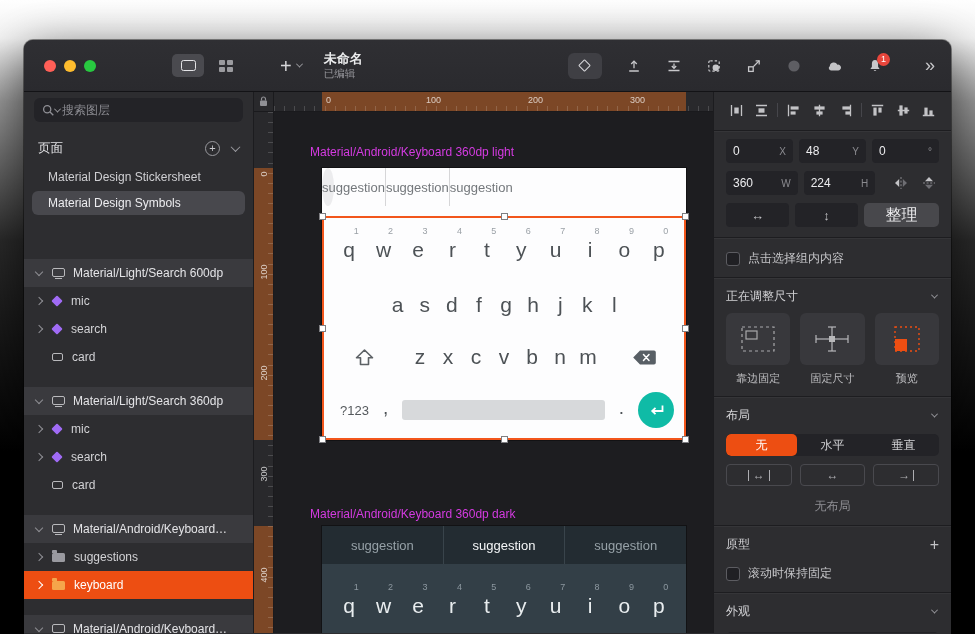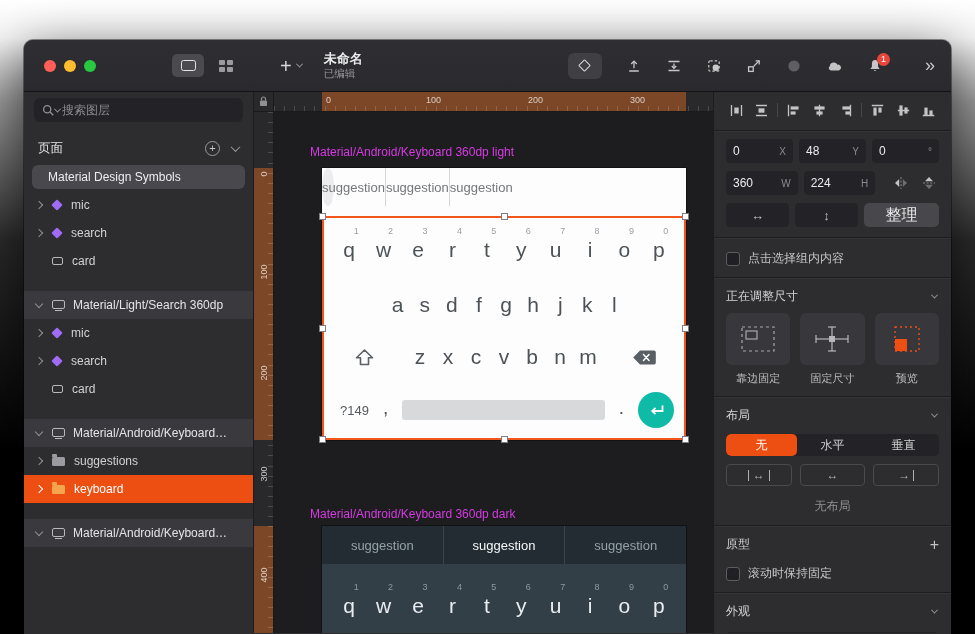--- a/index.html
+++ b/index.html
@@ -266,25 +266,33 @@
         <input placeholder="搜索图层" style="">
       </div>
 
       <div class="pages-h">
         <span>页面</span>
         <span class="ph-icons">
           <span class="plus-circle">+</span>
           <span class="caret down"></span>
         </span>
       </div>
+      <div class="page-row">
+          <span>Material Design Stickersheet</span>
+        </div>
       <div class="page-row selected">
           <span>Material Design Symbols</span>
         </div>
 
       <div class="layers">
+        <div class="lrow ab-row first">
+          <span class="cr down"></span>
+          <span class="mon-icon"></span>
+          <span class="lbl">Material/Light/Search 600dp</span>
+        </div>
         <div class="lrow child">
           <span class="cr right"></span>
           <span class="diamond"></span>
           <span class="lbl">mic</span>
         </div>
         <div class="lrow child">
           <span class="cr right"></span>
           <span class="diamond"></span>
           <span class="lbl">search</span>
         </div>
@@ -478,21 +486,21 @@
                 </span>
               </div>
             <span class="func">
               <svg width="25" height="17" viewBox="0 0 25 17">
                   <path d="M8 1.5 H22 a1.8 1.8 0 0 1 1.8 1.8 V13.7 a1.8 1.8 0 0 1 -1.8 1.8 H8 L1.2 8.5 Z" fill="#585f65"></path>
                   <path d="M11.5 5.5 L17 11.5 M17 5.5 L11.5 11.5" stroke="#fff" stroke-width="1.5" stroke-linecap="round"></path>
                 </svg>
             </span>
           </div>
           <div class="kb-row r4">
-            <span class="sym-key">?149</span>
+            <span class="sym-key">?123</span>
             <span class="punct">,</span>
             <span class="spacebar"></span>
             <span class="punct">.</span>
             <span class="enter">
               <svg width="17" height="13" viewBox="0 0 17 13">
                   <path d="M14.5 1.5 V7 H4.5" fill="none" stroke="#fff" stroke-width="1.8"></path>
                   <path d="M7.5 3.8 L4.2 7 L7.5 10.2" fill="none" stroke="#fff" stroke-width="1.8"></path>
                 </svg>
             </span>
           </div>

